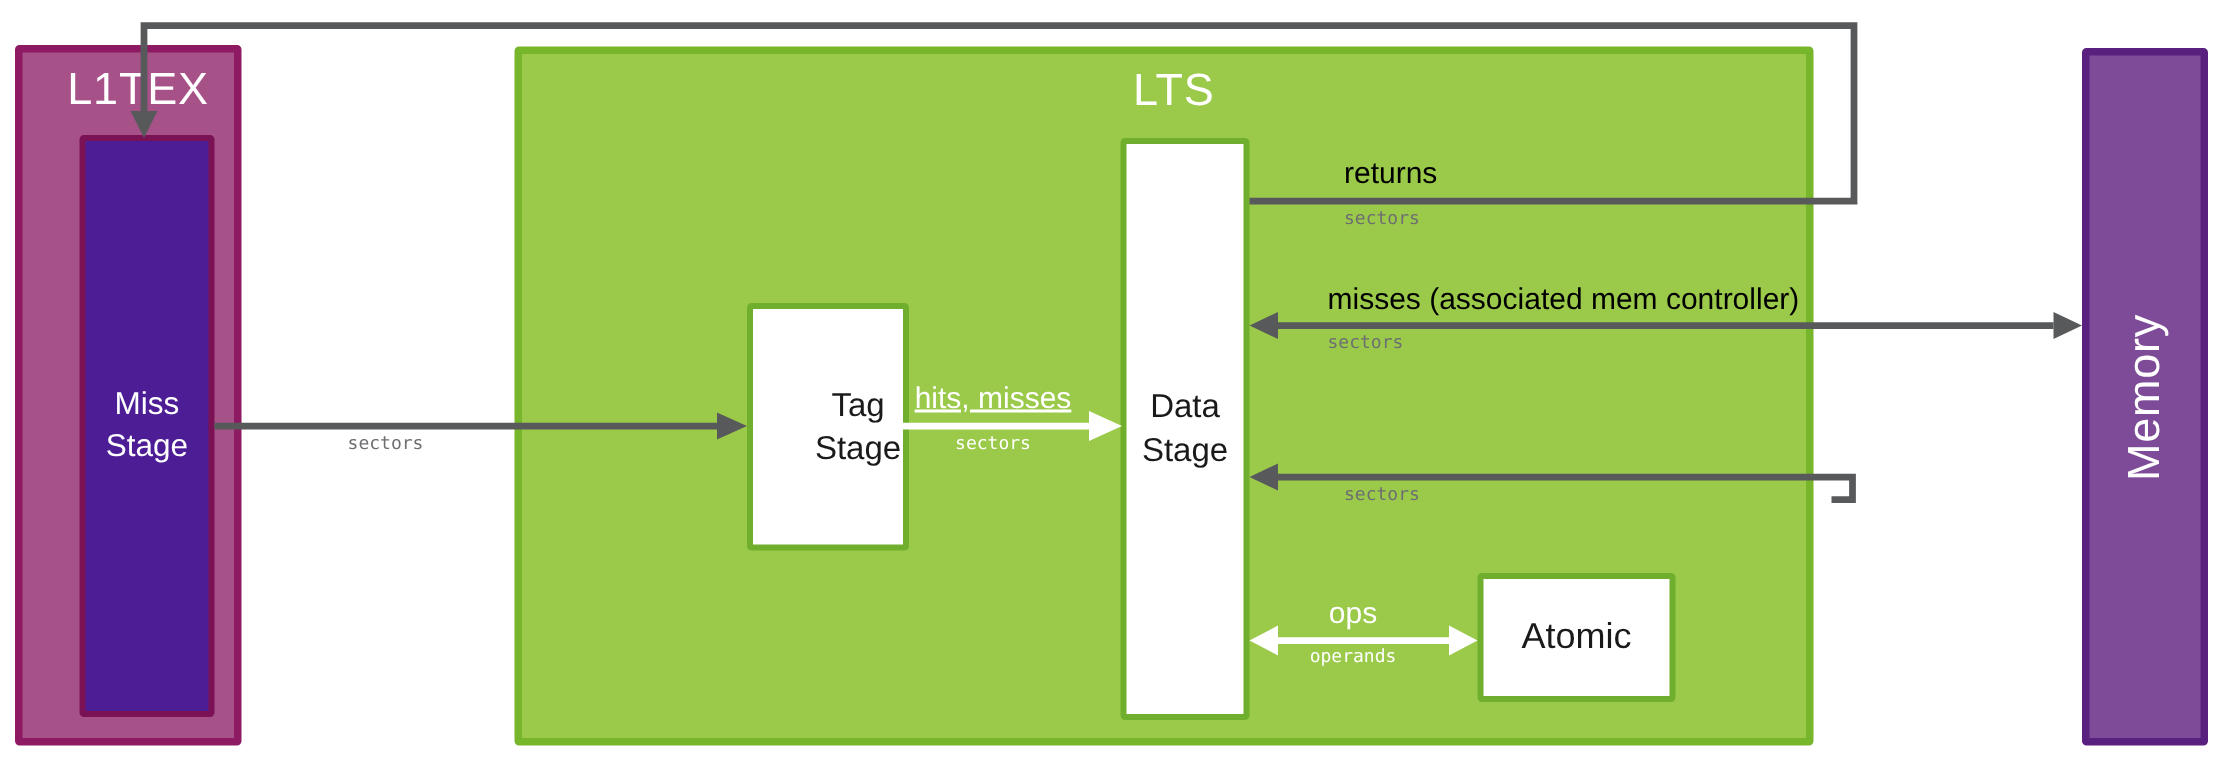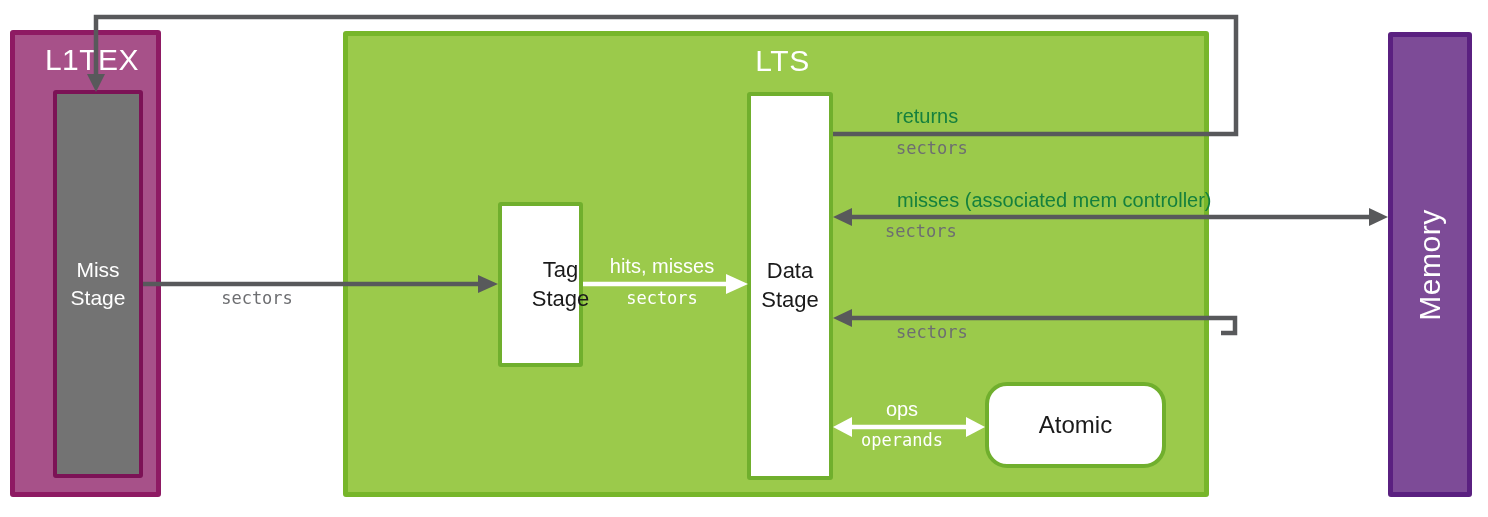--- a/index.html
+++ b/index.html
@@ -12,44 +12,44 @@
   }
   .block{position:absolute;box-sizing:border-box;border-radius:3px;}
   .block-title{
     color:#ffffff;font-size:30px;line-height:1.1;
     padding:8px 0 0 13px;letter-spacing:0.5px;text-align:center;
   }
   
   .l1tex{left:10px;top:30px;width:151px;height:467px;
     background:#a75189;border:5px solid #8e1a63;}
   .miss-stage{left:53px;top:90px;width:90px;height:388px;
-    background:#737373;border:4px solid #7c1256;
+    background:#4c1d95;border:4px solid #7c1256;
     display:flex;align-items:center;justify-content:center;
     color:#ffffff;font-size:21px;line-height:1.35;text-align:center;}
   
   .lts{left:343px;top:31px;width:866px;height:466px;
     background:#9bca4b;border:5px solid #77b62a;}
   .stage-box{background:#ffffff;border:4px solid #70af2d;
     display:flex;align-items:center;justify-content:center;
     color:#1a1a1a;font-size:22px;line-height:1.3;text-align:center;}
-  .tag-stage{left:498px;top:202px;width:85px;height:165px;padding-left:40px;}
+  .tag-stage{left:498px;top:202px;width:108px;height:165px;padding-left:40px;}
   .data-stage{left:747px;top:92px;width:86px;height:388px;}
-  .atomic{left:985px;top:382px;width:181px;height:86px;font-size:24px;border-radius:22px;}
+  .atomic{left:985px;top:382px;width:132px;height:86px;font-size:24px;}
   
   .memory{left:1388px;top:32px;width:84px;height:465px;
     background:#7d4b97;border:5px solid #5a2080;}
   .memory-label{
     position:absolute;left:50%;top:50%;
     transform:translate(-50%,-50%) rotate(-90deg);
     color:#ffffff;font-size:30px;white-space:nowrap;letter-spacing:0.5px;}
   
   .overlay{position:absolute;left:0;top:0;width:1488px;height:517px;pointer-events:none;}
   
-  .edge-label{position:absolute;font-size:20px;color:#15803d;white-space:nowrap;line-height:1.2;}
-  .edge-unit{position:absolute;font-size:17px;color:#6d6e71;
+  .edge-label{position:absolute;font-size:20px;color:#000000;white-space:nowrap;line-height:1.2;}
+  .edge-unit{position:absolute;font-size:12px;color:#6d6e71;
     font-family:"DejaVu Sans Mono", monospace;white-space:nowrap;line-height:1.2;}
   .white{color:#ffffff;}
   .center{text-align:center;}
 </style>
 </head>
 <body>
 
 <div class="canvas">
 
   <div class="block l1tex">
@@ -106,27 +106,27 @@
 
     <g>
       <path d="M852 427 H966" fill="none" stroke="#ffffff" stroke-width="4.5"></path>
       <polygon points="852,417 852,437 833,427" fill="#ffffff"></polygon>
       <polygon points="966,417 966,437 985,427" fill="#ffffff"></polygon>
     </g>
   </svg>
 
   <div class="edge-unit center" style="left:187px;top:288px;width:140px;">sectors</div>
 
-  <div class="edge-label white center" style="left:572px;top:254px;width:180px;">hits, misses</div>
+  <div class="edge-label white center" style="left:572px;top:254px;width:180px;text-decoration:underline;">hits, misses</div>
   <div class="edge-unit white center" style="left:572px;top:288px;width:180px;">sectors</div>
 
   <div class="edge-label" style="left:896px;top:104px;">returns</div>
   <div class="edge-unit" style="left:896px;top:138px;">sectors</div>
 
-  <div class="edge-label" style="left:885px;top:188px;margin-left:12px;">misses (associated mem controller)</div>
+  <div class="edge-label" style="left:885px;top:188px;">misses (associated mem controller)</div>
   <div class="edge-unit" style="left:885px;top:221px;">sectors</div>
 
   <div class="edge-unit" style="left:896px;top:322px;">sectors</div>
 
   <div class="edge-label white center" style="left:840px;top:397px;width:124px;">ops</div>
   <div class="edge-unit white center" style="left:840px;top:430px;width:124px;">operands</div>
 
 </div>
 
 </body></html>

